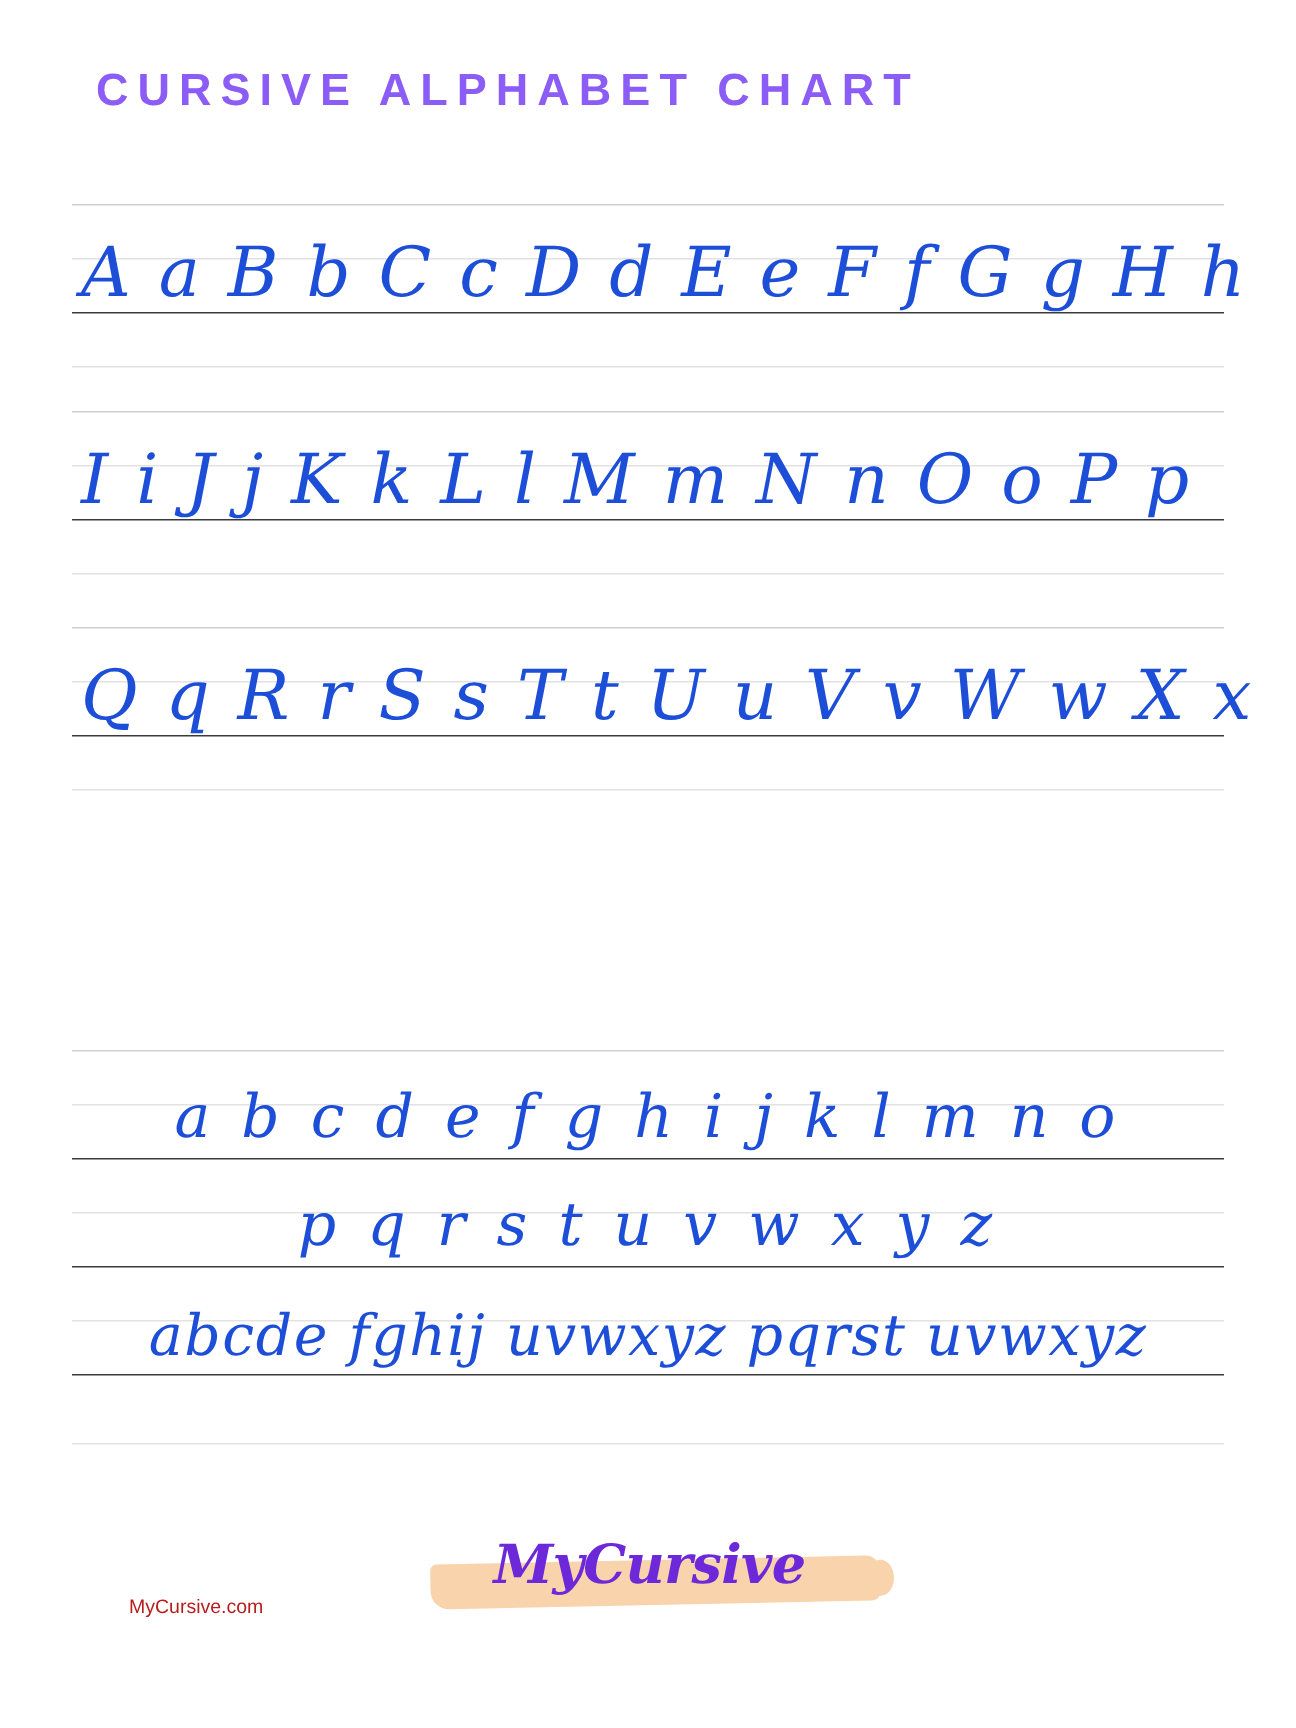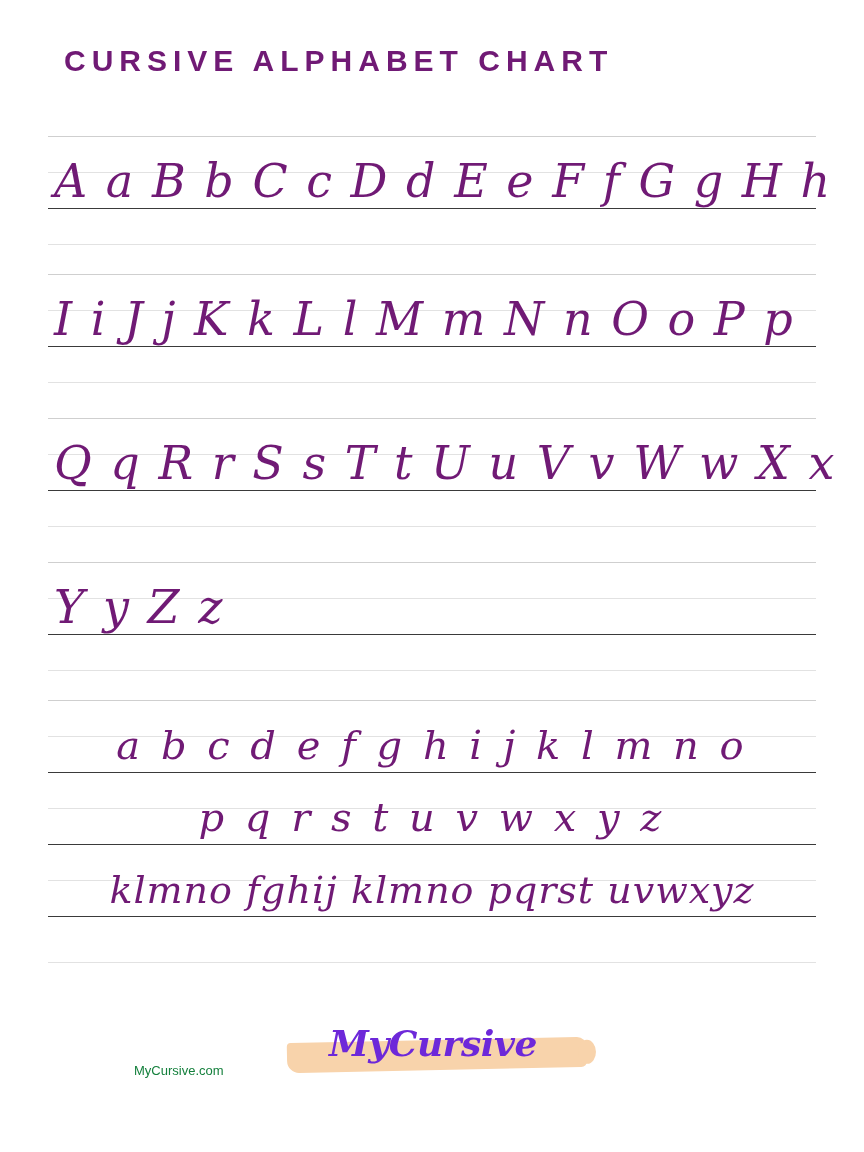--- a/index.html
+++ b/index.html
@@ -21,21 +21,21 @@
   }
 
   
   .title {
     position: absolute;
     left: 64px;
     top: 44px;
     font-size: 30px;
     font-weight: bold;
     letter-spacing: 6px;
-    color: #701a75;
+    color: #8b5cf6;
     font-family: "Liberation Sans", sans-serif;
     white-space: nowrap;
   }
 
   
   .band {
     position: absolute;
     left: 48px;
     width: 768px;
   }
@@ -51,21 +51,21 @@
   }
   .band .rule.faint {
     border-top: 1px solid #e2e2e2;
   }
 
   
   .letters {
     position: absolute;
     left: 0;
     width: 100%;
-    color: #701a75;
+    color: #1d4ed8;
     font-family: "DejaVu Serif", serif;
     font-style: italic;
     white-space: nowrap;
     pointer-events: none;
   }
   .letters.cap {
     font-size: 46px;
     letter-spacing: 2px;
   }
   .letters.low {
@@ -78,23 +78,22 @@
   }
   .letters.center { text-align: center; }
   .letters.left { text-align: left; padding-left: 6px; }
 
   
   .footer-site {
     position: absolute;
     left: 86px;
     top: 1063px;
     font-size: 13px;
-    color: #15803d;
+    color: #b91c1c;
     font-family: "Liberation Sans", sans-serif;
-    margin-left: 48px;
   }
   .brand-wrap {
     position: absolute;
     left: 287px;
     top: 1018px;
     width: 300px;
     height: 62px;
   }
   .brand-swash {
     position: absolute;
@@ -153,46 +152,39 @@
   </div>
 
   <div class="band" style="top:418px; height:108px;">
     <div class="rule" style="top:0px;"></div>
     <div class="rule faint" style="top:36px;"></div>
     <div class="rule solid-dark" style="top:72px;"></div>
     <div class="rule faint" style="top:108px;"></div>
     <div class="letters cap left" style="top:18px;">Q q   R r   S s   T t   U u   V v   W w   X x</div>
   </div>
 
-  <div class="band" style="top:562px; height:108px;">
-    <div class="rule" style="top:0px;"></div>
-    <div class="rule faint" style="top:36px;"></div>
-    <div class="rule solid-dark" style="top:72px;"></div>
-    <div class="rule faint" style="top:108px;"></div>
-    <div class="letters cap left" style="top:18px;">Y y   Z z</div>
-  </div>
 
   <div class="band" style="top:772px; height:72px;">
     <div class="rule faint" style="top:36px;"></div>
     <div class="rule solid-dark" style="top:72px;"></div>
     <div class="letters low center" style="top:22px;">p q r s t u v w x y z</div>
   </div>
 
   <div class="band" style="top:700px; height:72px;">
     <div class="rule" style="top:0px;"></div>
     <div class="rule faint" style="top:36px;"></div>
     <div class="rule solid-dark" style="top:72px;"></div>
     <div class="letters low center" style="top:22px;">a b c d e f g h i j k l m n o</div>
   </div>
 
   <div class="band" style="top:844px; height:120px;">
     <div class="rule faint" style="top:36px;"></div>
     <div class="rule solid-dark" style="top:72px;"></div>
     <div class="rule faint" style="top:118px;"></div>
-    <div class="letters grp center" style="top:24px;">klmno   fghij   klmno   pqrst   uvwxyz</div>
+    <div class="letters grp center" style="top:24px;">abcde   fghij   uvwxyz   pqrst   uvwxyz</div>
   </div>
 
   <div class="footer-site">MyCursive.com</div>
 
   <div class="brand-wrap">
     <div class="brand-swash"></div>
     <div class="brand-text">MyCursive</div>
   </div>
 
 </div>

